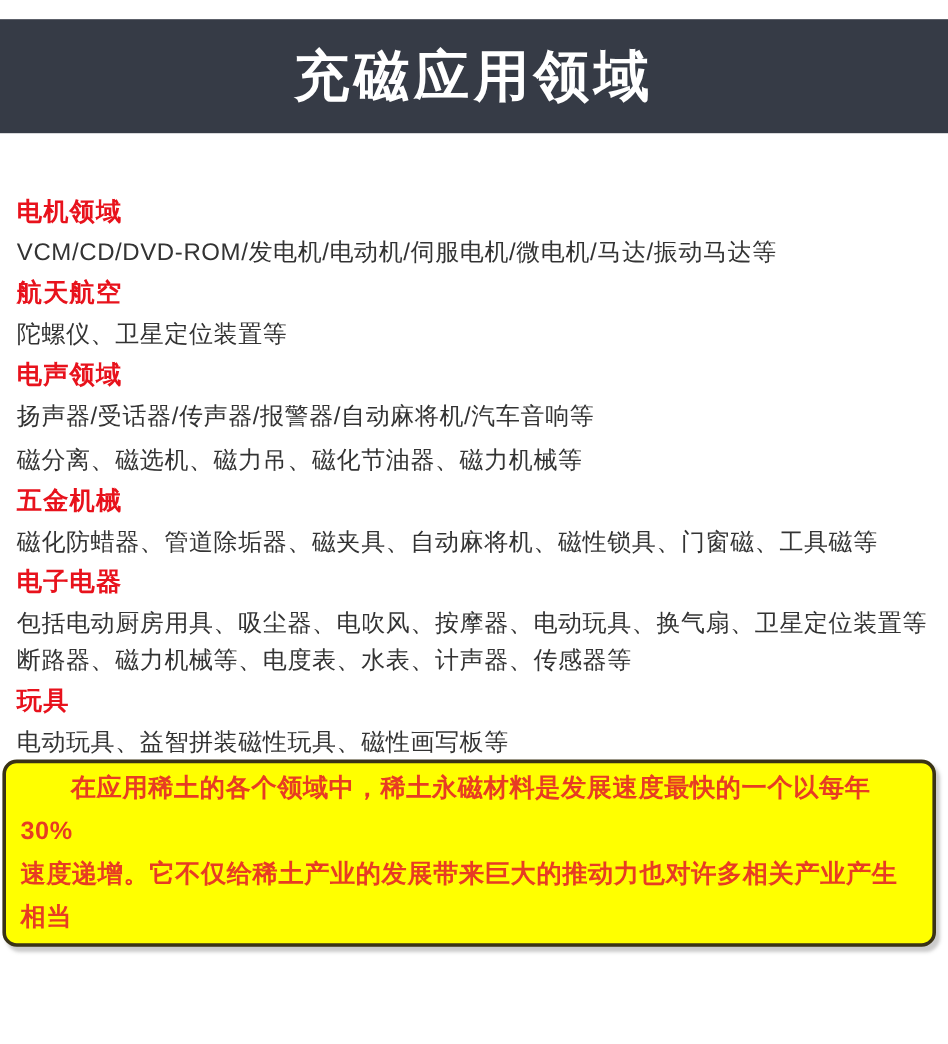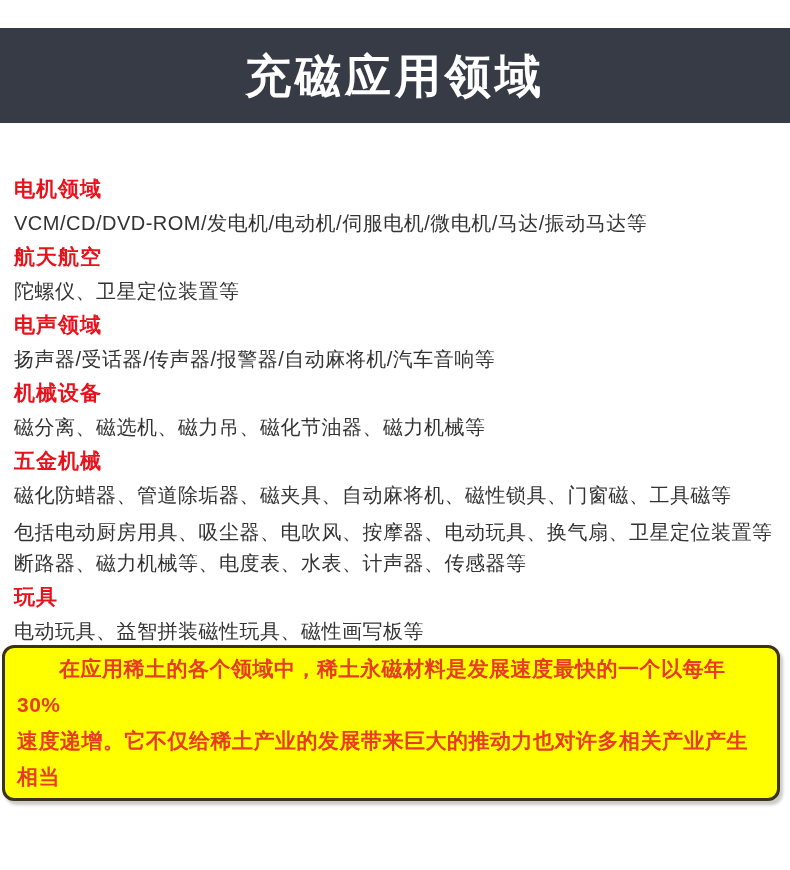--- a/index.html
+++ b/index.html
@@ -6,27 +6,28 @@
   html, body { margin: 0; padding: 0; }
   body {
     width: 790px;
     height: 870px;
     background: #ffffff;
     position: relative;
     overflow: hidden;
     font-family: "Liberation Sans", sans-serif;
   }
   .banner {
-    margin-top: 28px;
+    margin-top: 16px;
     height: 95px;
     width: 790px;
     background: #363b46;
     display: flex;
     align-items: center;
     justify-content: center;
+    font-family: Liberation Serif, serif;
   }
   .banner h1 {
     margin: 0;
     color: #ffffff;
     font-size: 46px;
     font-weight: bold;
     letter-spacing: 4px;
     line-height: 1;
   }
   .content {
@@ -95,30 +96,30 @@
     <p class="sec-line">陀螺仪、卫星定位装置等</p>
   </section>
 
   <section class="sec">
     <h2 class="sec-h">电声领域</h2>
     <p class="sec-line">扬声器/受话器/传声器/报警器/自动麻将机/汽车音响等</p>
   </section>
 
 
   <section class="sec">
-    <h2 class="sec-h">机械设备</h2>
     <p class="sec-line">磁分离、磁选机、磁力吊、磁化节油器、磁力机械等</p>
   </section>
 
   <section class="sec">
     <h2 class="sec-h">五金机械</h2>
     <p class="sec-line">磁化防蜡器、管道除垢器、磁夹具、自动麻将机、磁性锁具、门窗磁、工具磁等</p>
   </section>
 
   <section class="sec">
+    <h2 class="sec-h">电子电器</h2>
     <p class="sec-line">包括电动厨房用具、吸尘器、电吹风、按摩器、电动玩具、换气扇、卫星定位装置等</p>
     <p class="sec-line">断路器、磁力机械等、电度表、水表、计声器、传感器等</p>
   </section>
 
   <section class="sec">
     <h2 class="sec-h">玩具</h2>
     <p class="sec-line">电动玩具、益智拼装磁性玩具、磁性画写板等</p>
   </section>
 
 </main>

